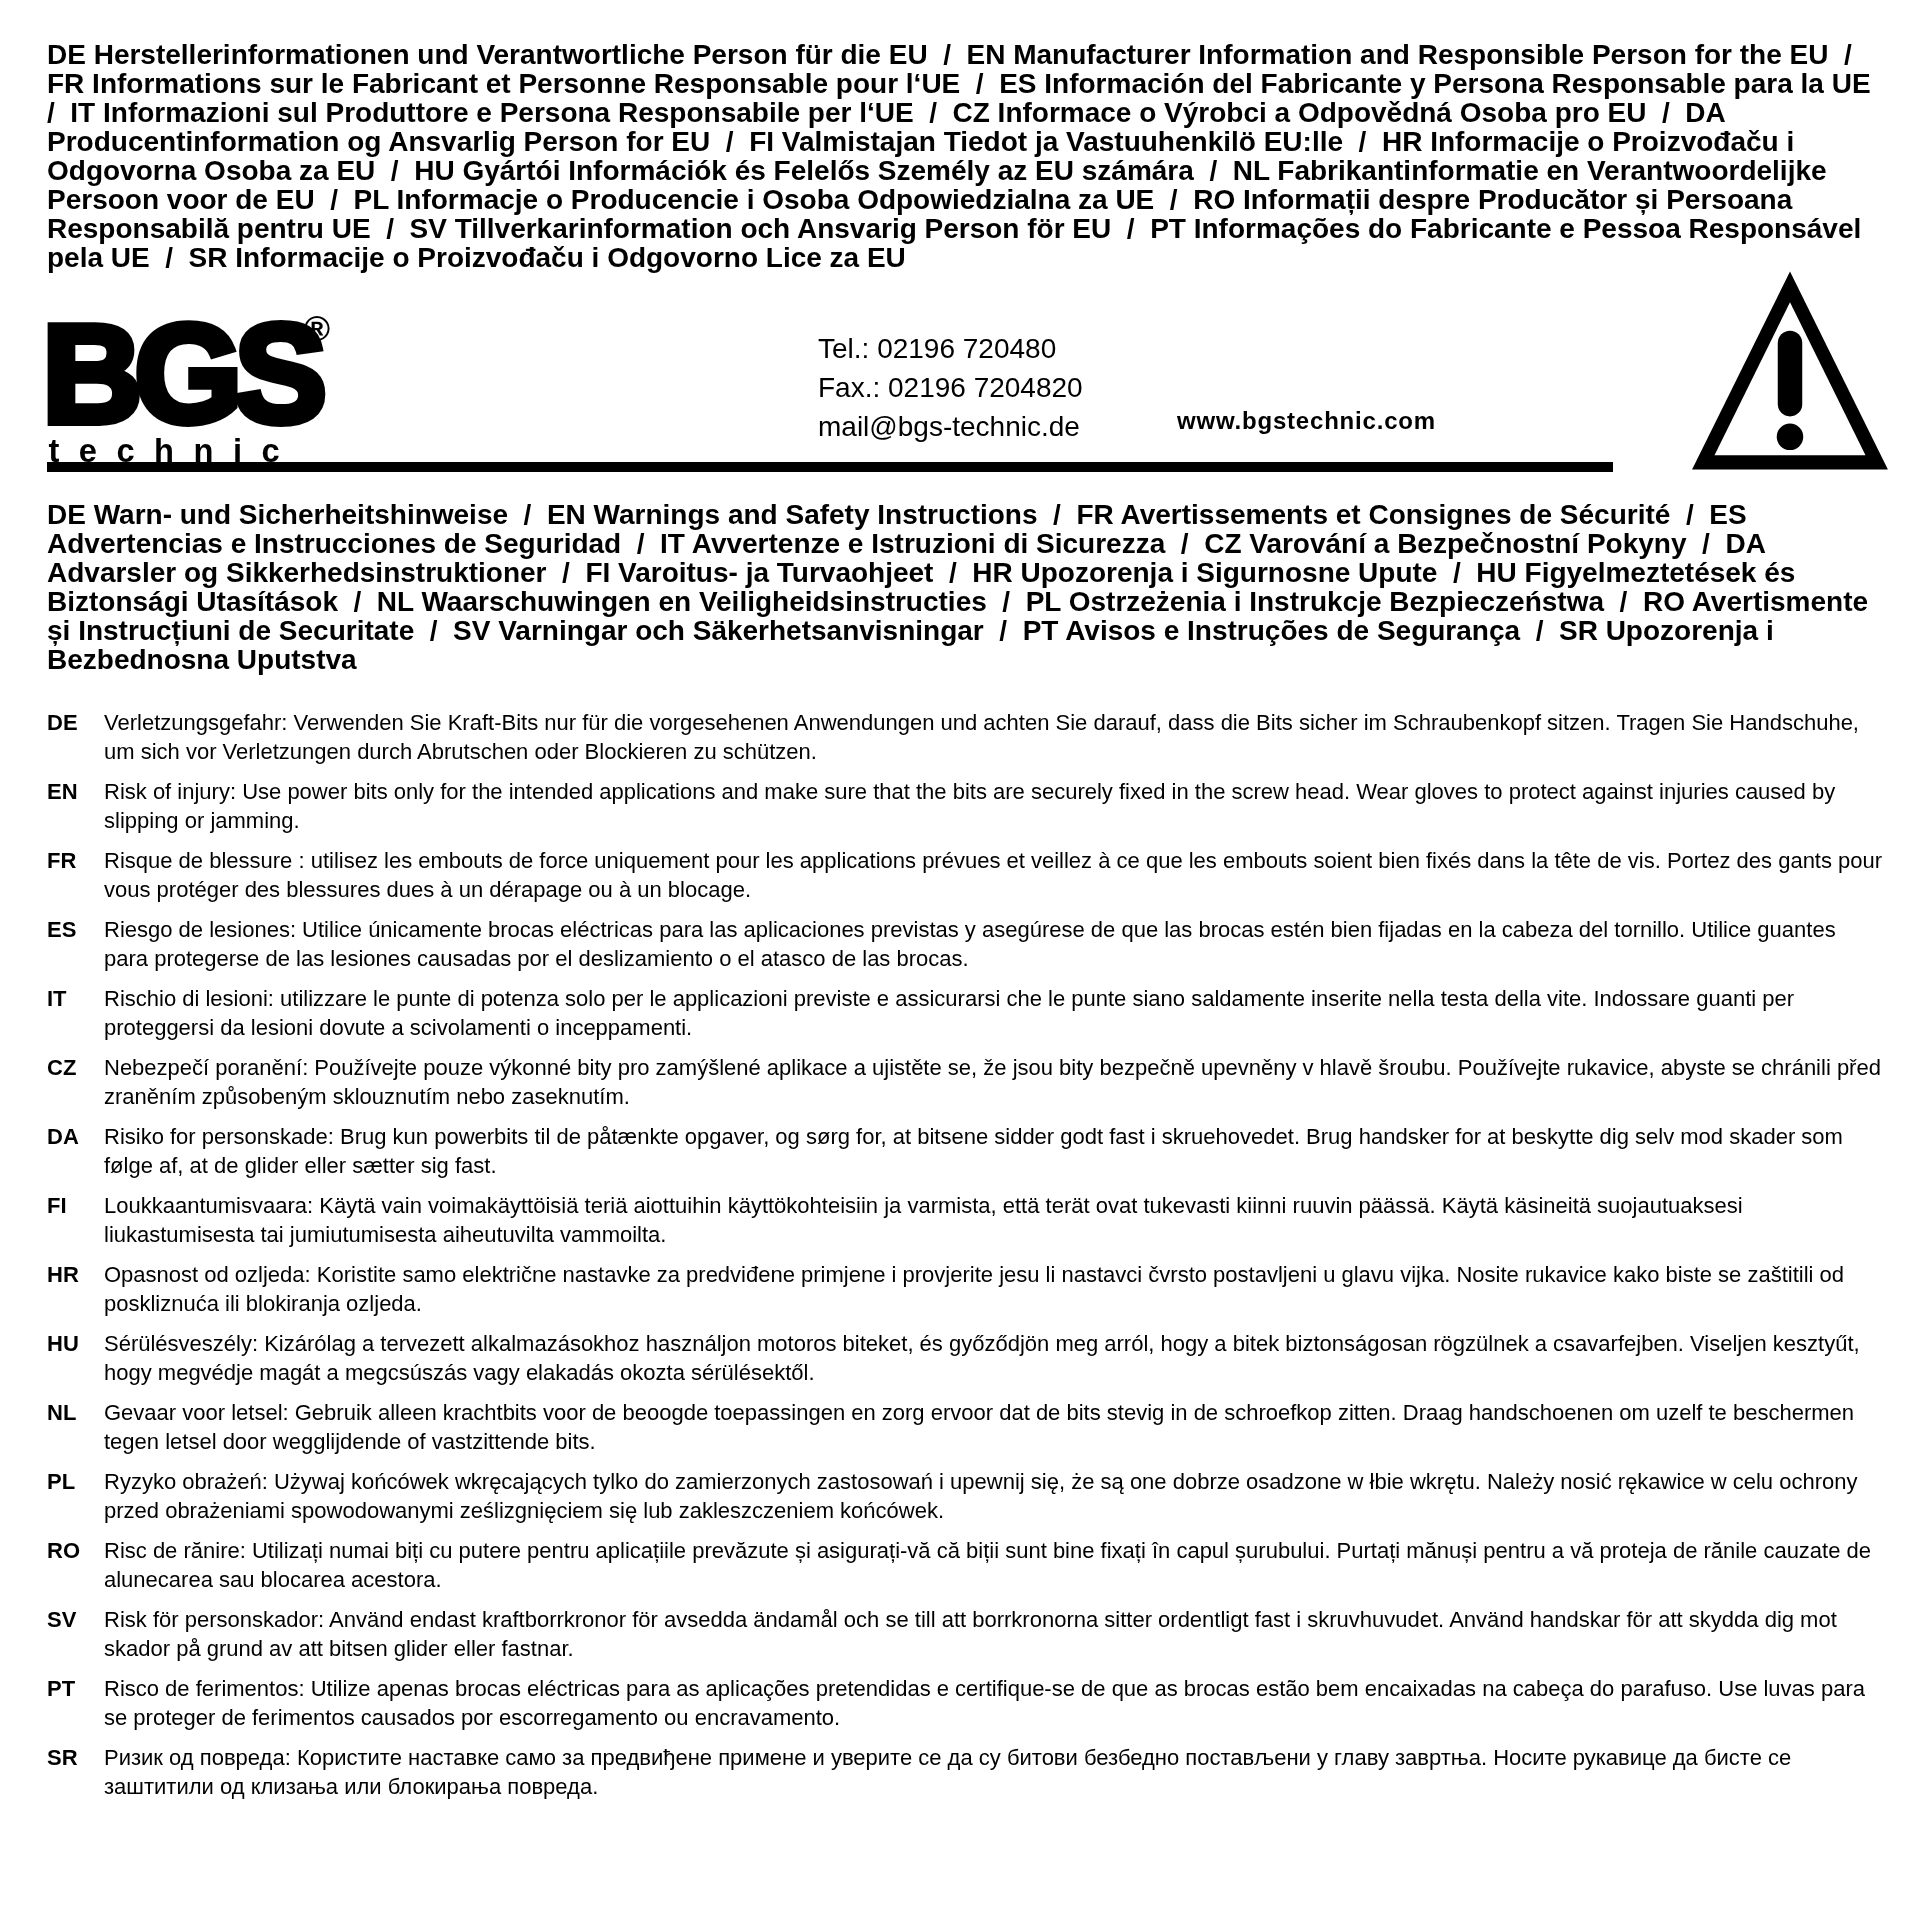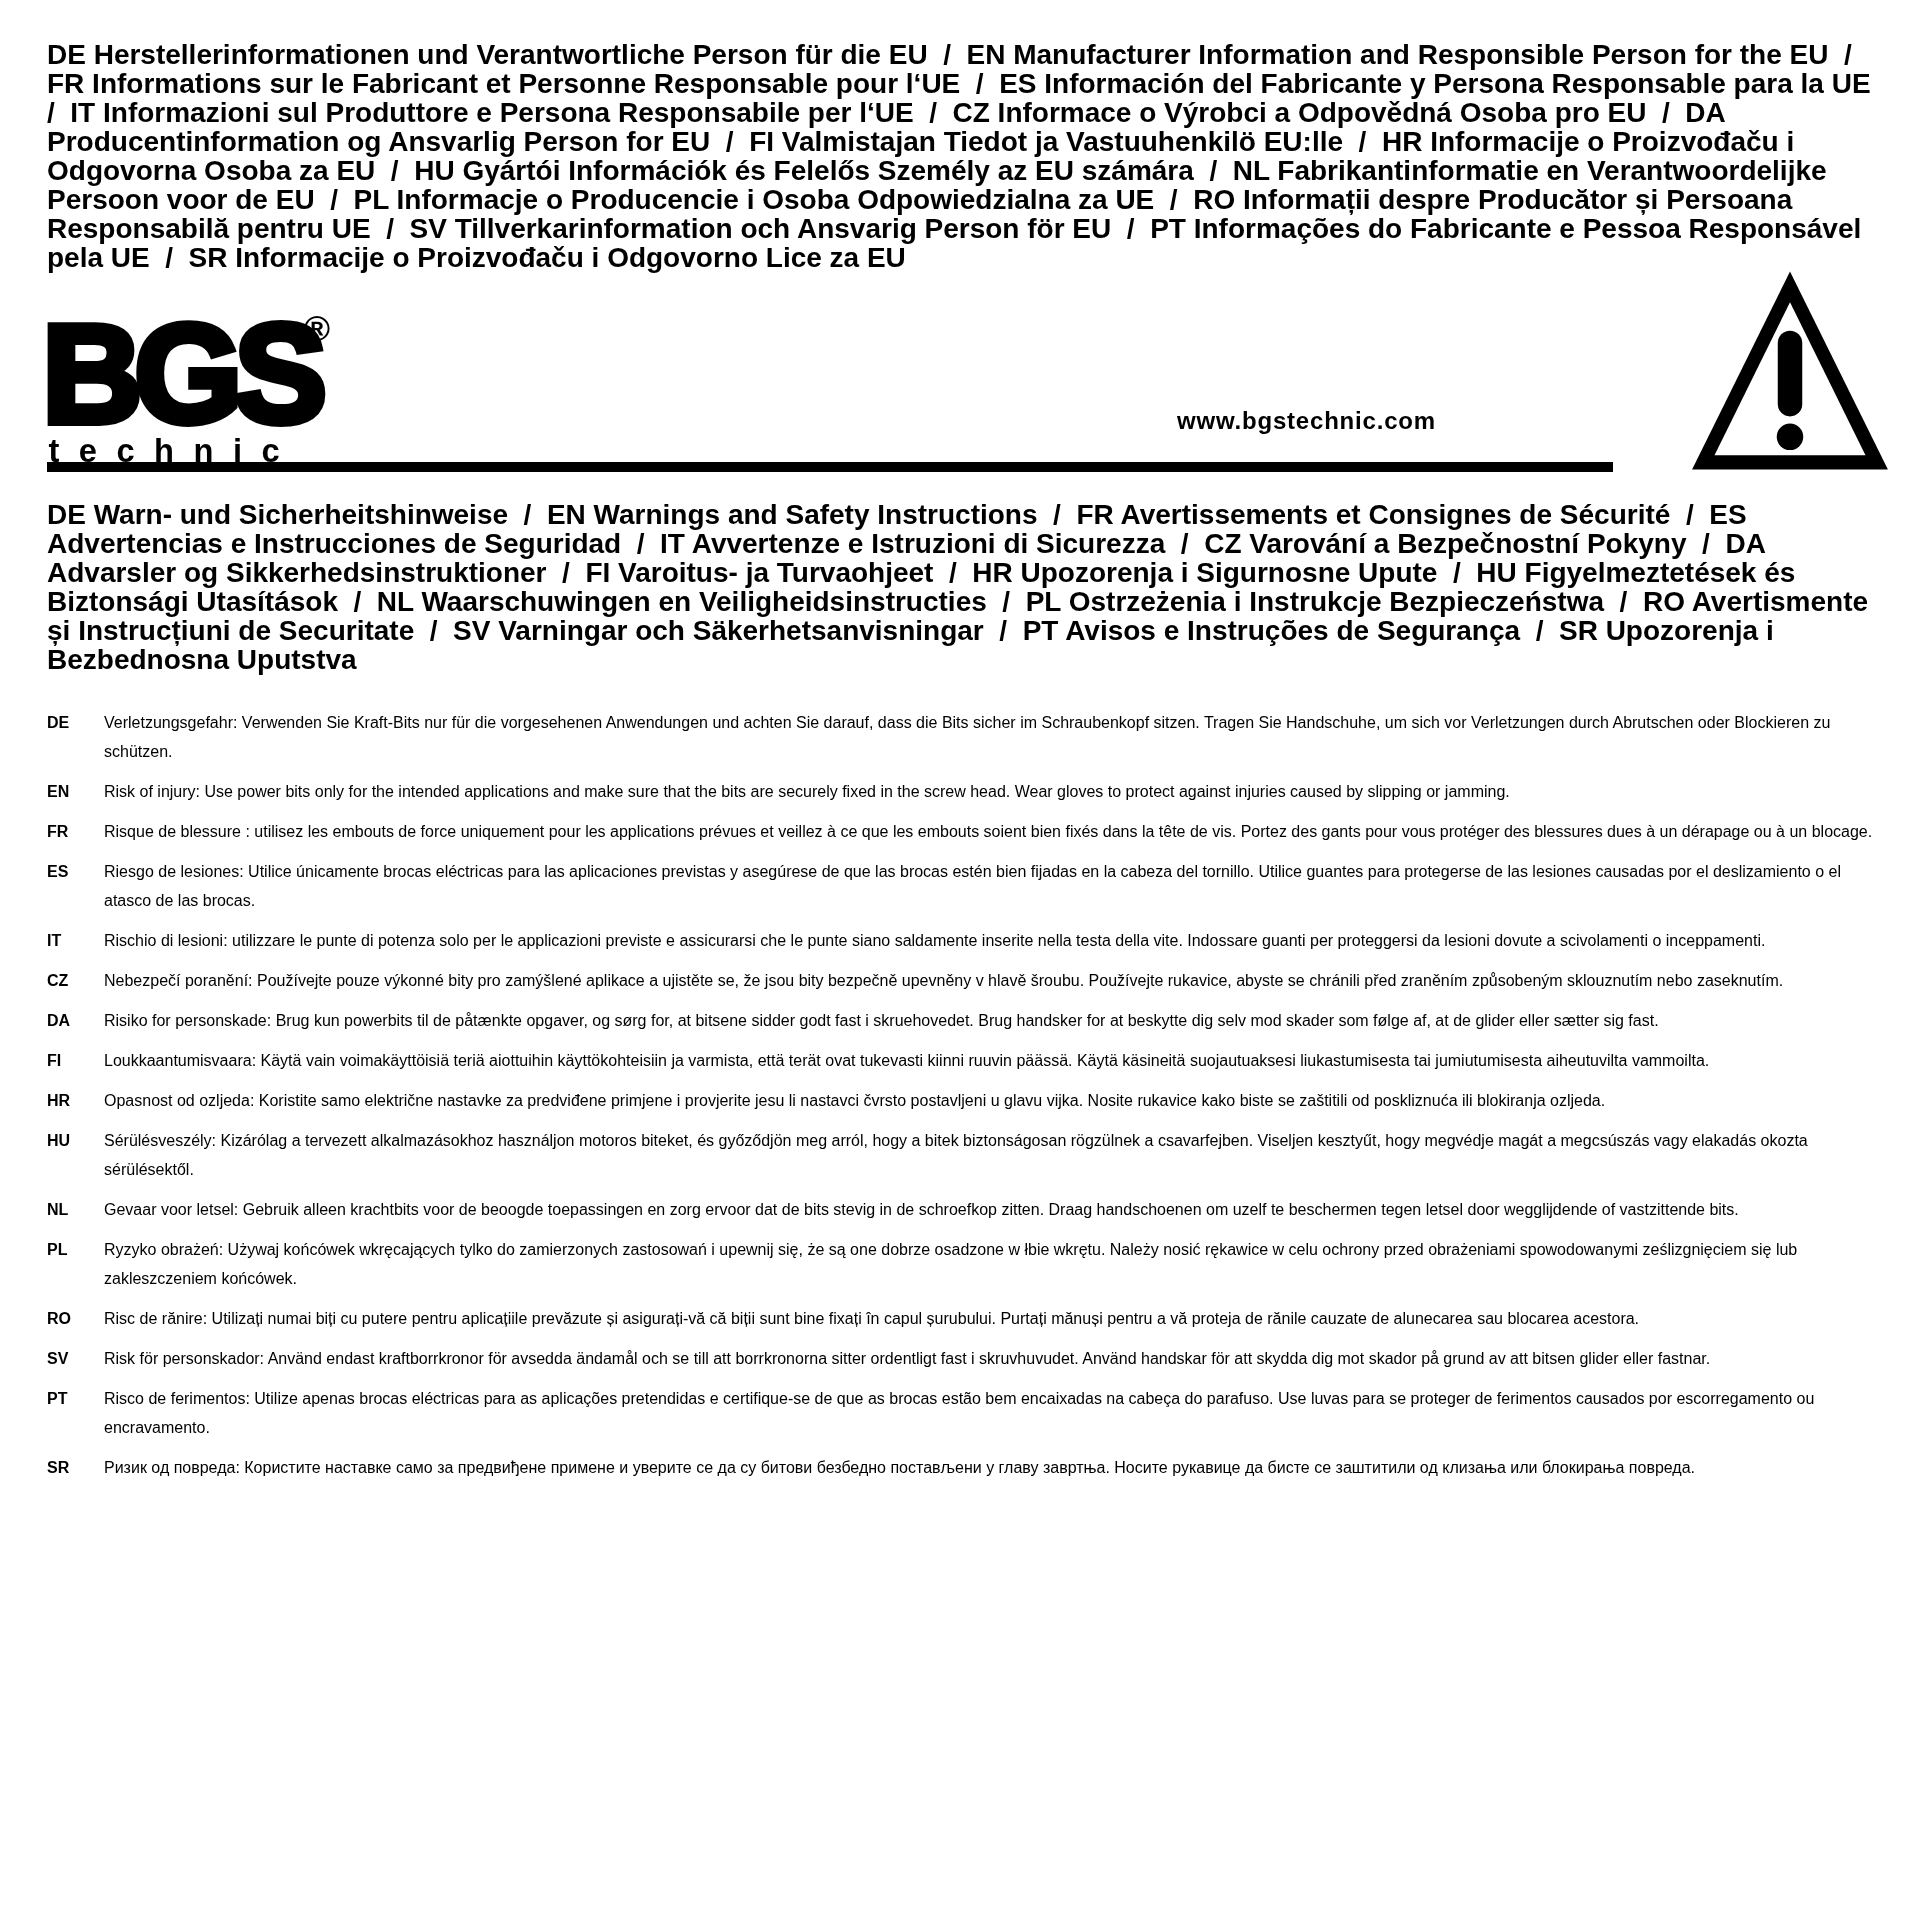--- a/index.html
+++ b/index.html
@@ -48,21 +48,21 @@
 
   .rule { margin-top: 3.1px; width: 1566px; height: 10px; background: #000000; }
 
   .hdr2 { margin-top: 28px; }
 
   
   .warnings { margin-top: 34px; }
   .witem {
     display: flex;
     align-items: flex-start;
-    font-size: 16px;
+    font-size: 22px;
     line-height: 29px;
     margin-bottom: 11px;
   }
   .wcode { font-weight: bold; width: 57px; flex: 0 0 57px; }
   .wtext { flex: 1 1 auto; max-width: 1780px; }
 </style>
 </head>
 <body>
 
 <div class="page">
@@ -73,20 +73,25 @@
 
     <div class="logo">
       <svg width="319" height="165" viewBox="0 0 410 212" xmlns="http://www.w3.org/2000/svg">
         <text x="-6" y="150" font-family="Liberation Sans, sans-serif" font-size="178" font-weight="bold" letter-spacing="-10" fill="#000" stroke="#000" stroke-width="10" paint-order="stroke">BGS</text>
         <text x="330" y="46" font-family="Liberation Sans, sans-serif" font-size="46" font-weight="bold" fill="#000">®</text>
         <text x="2" y="202" font-family="Liberation Sans, sans-serif" font-size="42" font-weight="bold" letter-spacing="25" fill="#000">technic</text>
       </svg>
     </div>
 
 
+    <div class="contact-block">
+      <div>Tel.: 02196 720480</div>
+      <div>Fax.: 02196 7204820</div>
+      <div>mail@bgs-technic.de</div>
+    </div>
 
     <div class="website">www.bgstechnic.com</div>
 
     <div class="warning-triangle">
       <svg viewBox="0 0 100 102" xmlns="http://www.w3.org/2000/svg">
         <path d="M50 2 L98 99 L2 99 Z" fill="#000"></path>
         <path d="M50 17 L87 92 L13 92 Z" fill="#fff"></path>
         <line x1="50" y1="37" x2="50" y2="67" stroke="#000" stroke-width="12" stroke-linecap="round"></line>
         <circle cx="50" cy="83" r="6.5" fill="#000"></circle>
       </svg>

